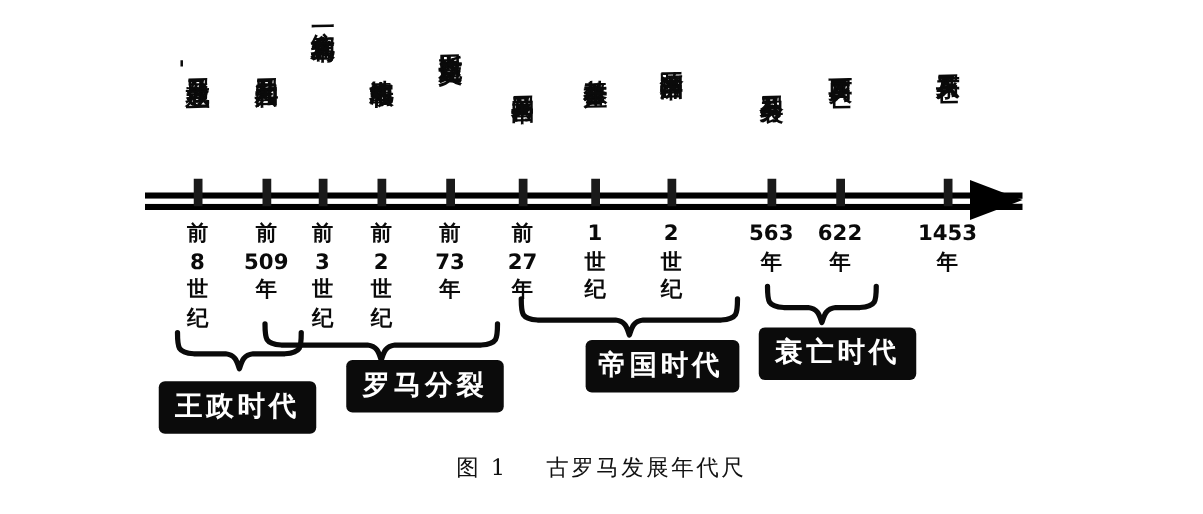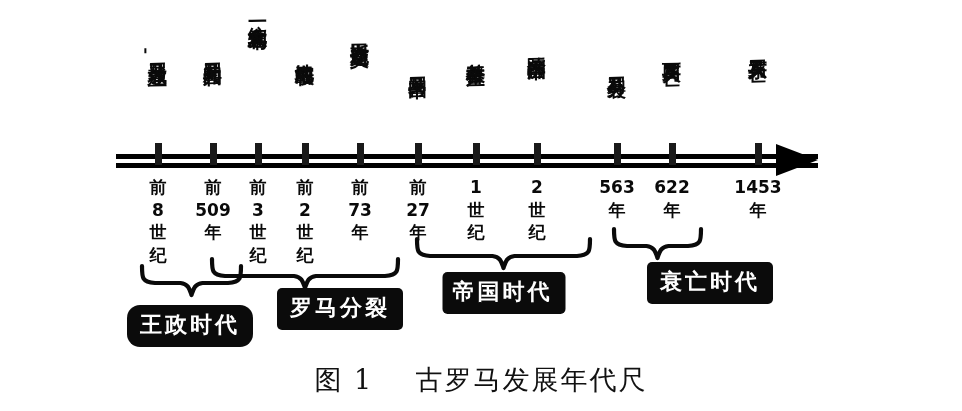--- a/index.html
+++ b/index.html
@@ -79,21 +79,21 @@
     transform:translateX(-50%);
     text-align:center;
   }
 
   
   .caption{
     position:absolute;
     left:0;width:962px;
     text-align:center;
     font-family:"DejaVu Serif","Liberation Serif",serif;
-    font-size:27px;
+    font-size:18px;
     color:#111;
     letter-spacing:2px;
     white-space:pre;
   }
 </style>
 </head>
 <body>
 
 <div id="stage">
 
@@ -182,20 +182,20 @@
         </svg>
       </div>
       <div class="brace" style="left: 612px; top: 228px; width: 91px; height: 34px;">
         <svg width="91" height="34" viewBox="0 0 91 34">
           <path d="M 2,1 C 2,13 2,17 15,18 L 34.5,18 C 42.5,19 43.5,24 45.5,30 C 47.5,24 48.5,19 56.5,18 L 76,18 C 89,17 89,13 89,1" fill="none" stroke="#0a0a0a" stroke-width="4.2" stroke-linecap="round" stroke-linejoin="round"></path>
         </svg>
       </div>
     </div>
 
   <div id="era-badges">
-      <div class="era-badge" style="left: 190px; top: 305px; border-radius: 13px;">王政时代</div>
+      <div class="era-badge" style="left: 190px; top: 305px;">王政时代</div>
       <div class="era-badge" style="left: 340px; top: 288px;">罗马分裂</div>
-      <div class="era-badge" style="left: 504px; top: 272px; padding-left: 10px;">帝国时代</div>
-      <div class="era-badge" style="left: 710px; top: 262px;">衰亡时代</div>
+      <div class="era-badge" style="left: 530px; top: 272px; padding-left: 10px;">帝国时代</div>
+      <div class="era-badge" style="left: 670px; top: 262px;">衰亡时代</div>
     </div>
 
   <div class="caption" style="top:362px;">图 1    古罗马发展年代尺</div>
 </div>
 
 </body></html>

